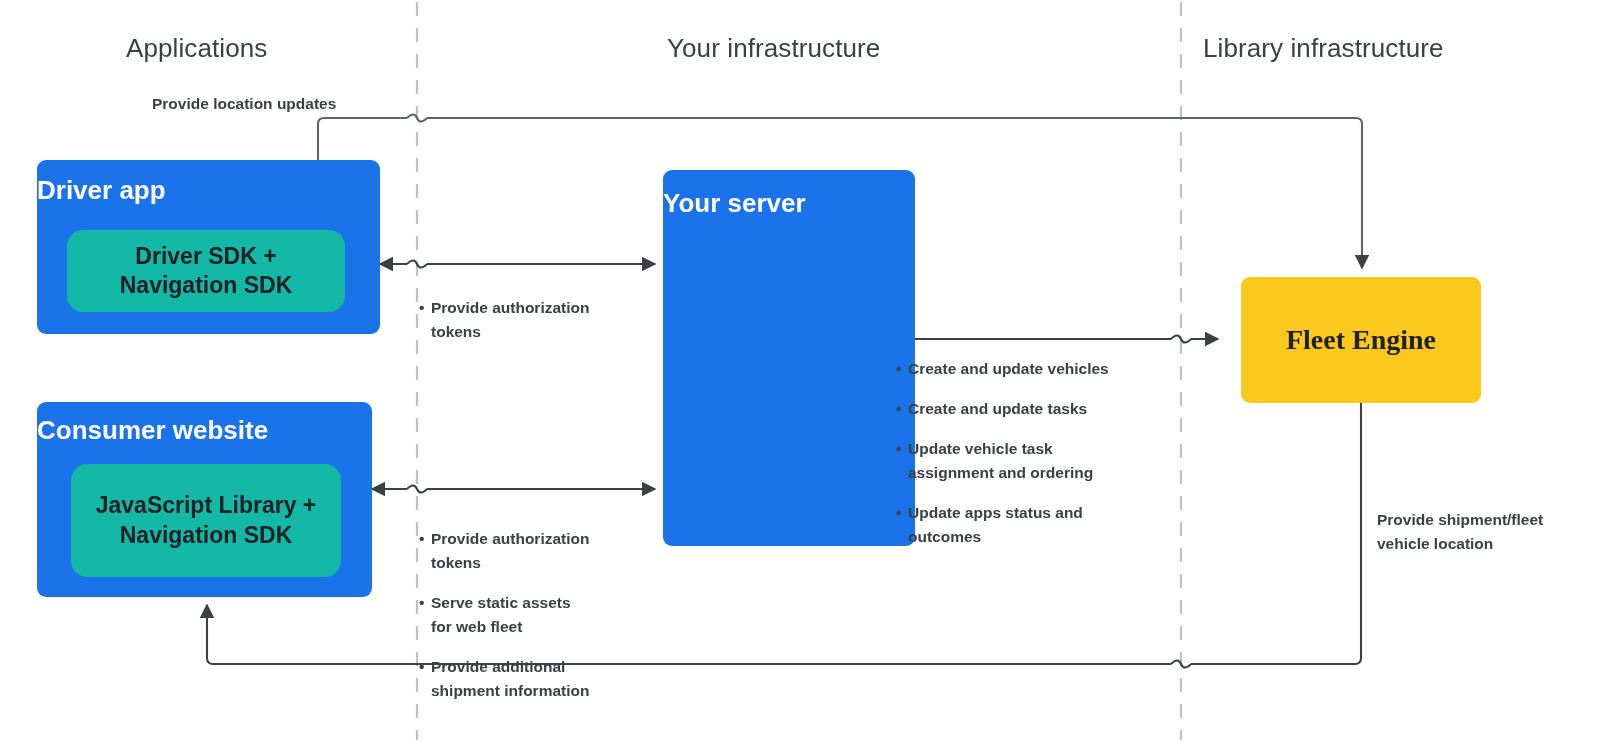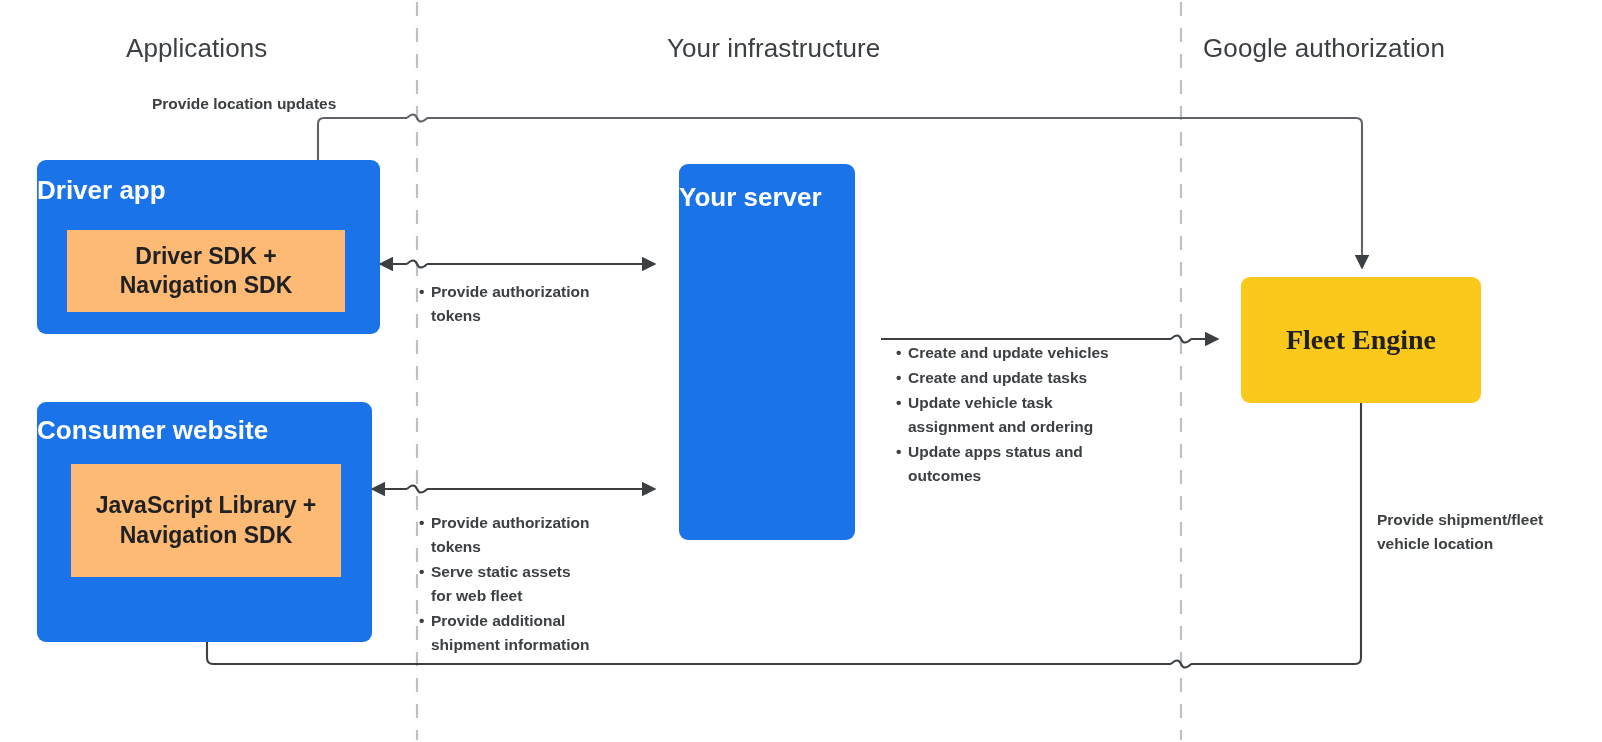--- a/index.html
+++ b/index.html
@@ -57,22 +57,22 @@
   .node-title-dark {
     color: #202124;
     font-weight: bold;
     font-size: 23px;
     text-align: center;
     line-height: 1.28;
     width: 100%;
   }
   .inner-box {
     position: absolute;
-    border-radius: 0;
-    background: #fdba74;
+    border-radius: 16px;
+    background: #14b8a6;
     display: flex;
     align-items: center;
   }
   .fleet-label {
     position: absolute;
     left: 0; right: 0; top: 50%;
     transform: translateY(-50%);
     text-align: center;
     color: #202124;
     font-weight: bold;
@@ -95,21 +95,21 @@
     line-height: 1.55;
   }
   .bullets ul {
     margin: 0;
     padding: 0;
     list-style: none;
   }
   .bullets li {
     position: relative;
     padding-left: 12px;
-    margin: 0 0 1px 0;
+    margin: 16px 0 1px 0;
   }
   .bullets li::before {
     content: "\2022";
     position: absolute;
     left: 0;
     top: 0;
   }
   .blk {
     display: block;
   }
@@ -144,43 +144,43 @@
     <path d="M 881 339 L 1171 339 M 1191 339 L 1218 339" fill="none" stroke="#3c4043" stroke-width="2.1" marker-end="url(#arrowEnd)"></path>
     <path d="M 1171 339 q 7 -7 10 0 q 3 7 10 0" fill="none" stroke="#3c4043" stroke-width="2.1"></path>
 
     <path d="M 1361 403 L 1361 658 Q 1361 664 1355 664 L 1191 664
              M 1171 664 L 213 664 Q 207 664 207 658 L 207 605" fill="none" stroke="#3c4043" stroke-width="2.1" marker-end="url(#arrowEnd)"></path>
     <path d="M 1171 664 q 7 -7 10 0 q 3 7 10 0" fill="none" stroke="#3c4043" stroke-width="2.1"></path>
   </svg>
 
   <div class="zone-title" style="left:126px; top:33px;">Applications</div>
   <div class="zone-title" style="left:667px; top:33px;">Your infrastructure</div>
-  <div class="zone-title" style="left:1203px; top:33px;">Google authorization</div>
+  <div class="zone-title" style="left:1203px; top:33px;">Library infrastructure</div>
 
   <div class="node node-blue" style="left:37px; top:160px; width:343px; height:174px;">
     <div class="node-title-white" style="top:15px;">Driver app</div>
     <div class="inner-box" style="left:30px; top:70px; width:278px; height:82px;">
       <div class="node-title-dark">
         <span class="blk">Driver SDK +</span>
         <span class="blk">Navigation SDK</span>
       </div>
     </div>
   </div>
 
-  <div class="node node-blue" style="left:37px; top:402px; width:335px; height:240px;">
+  <div class="node node-blue" style="left:37px; top:402px; width:335px; height:195px;">
     <div class="node-title-white" style="top:13px;">Consumer website</div>
     <div class="inner-box" style="left:34px; top:62px; width:270px; height:113px;">
       <div class="node-title-dark">
         <span class="blk">JavaScript Library  +</span>
         <span class="blk">Navigation SDK</span>
       </div>
     </div>
   </div>
 
-  <div class="node node-blue" style="left:663px; top:164px; width:176px; height:376px;margin-left:16px;">
+  <div class="node node-blue" style="left:663px; top:170px; width:252px; height:376px;">
     <div class="node-title-white" style="top:18px;">Your server</div>
   </div>
 
   <div class="node node-yellow" style="left:1241px; top:277px; width:240px; height:126px;font-family:Liberation Serif, serif;">
     <div class="fleet-label">Fleet Engine</div>
   </div>
 
   <div class="wire-label" style="left:152px; top:92px;">Provide location updates</div>
 
   <div class="bullets" style="left:419px; top:280px; width:230px;">

